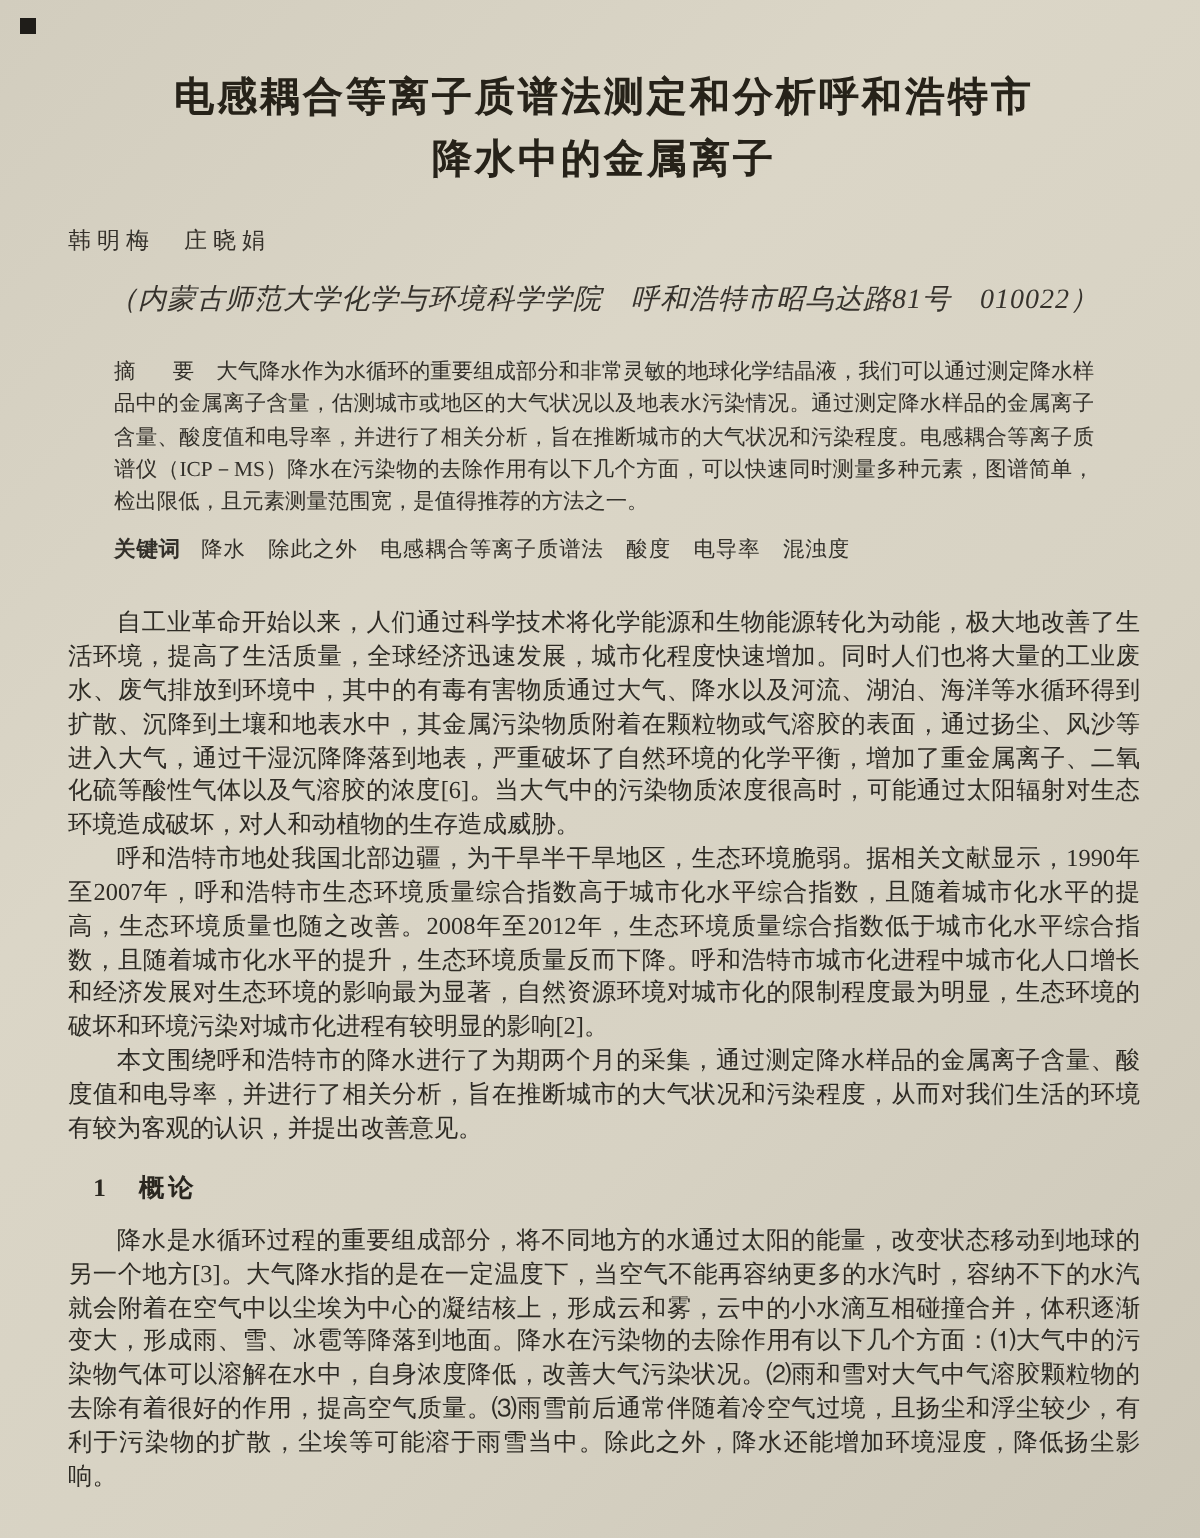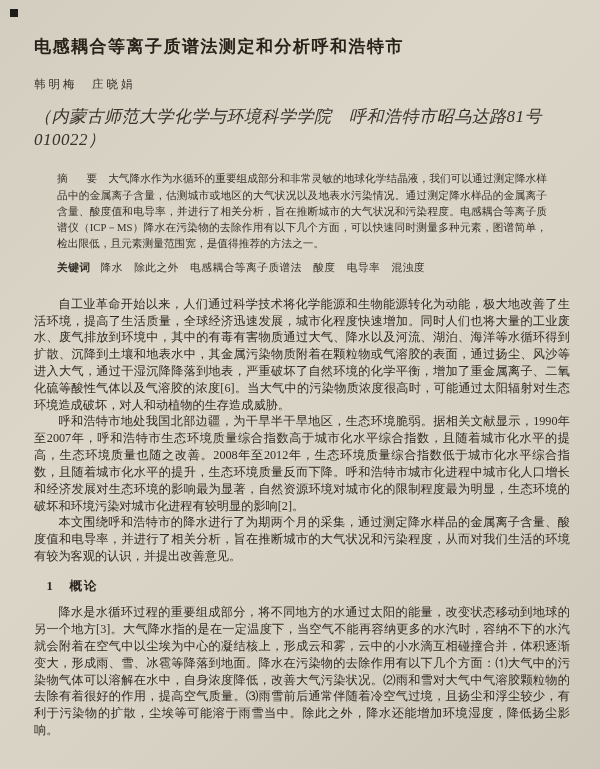--- a/index.html
+++ b/index.html
@@ -15,30 +15,30 @@
     background: linear-gradient(135deg, #d2cdbe 0%, #dbd6c7 35%, #d7d2c3 65%, #ccc7b8 100%);
     color: #2e2a24;
   }
   .scan-mark {
     position: absolute; left: 10px; top: 9px;
     width: 8px; height: 8px; background: #1f1d19;
   }
   .content { padding: 26px 30px 0 34px; }
 
   .title {
-    text-align: left; font-weight: bold;
-    font-size: 17px; line-height: 1.55;
+    text-align: center; font-weight: bold;
+    font-size: 20px; line-height: 1.55;
     letter-spacing: 1.5px; margin-top: 8px; color: #262219;
   }
   .authors {
     text-align: left; font-size: 11.5px;
     margin-top: 17px; letter-spacing: 3px; color: #34302a;
   }
   .affiliation {
-    font-size: 17px; font-style: italic;
+    text-align: center; font-size: 14px; font-style: italic;
     margin-top: 13px; letter-spacing: 0.5px; color: #36322c;
   }
 
   .abstract {
     margin: 19px 23px 0 23px;
     font-size: 10.7px; line-height: 1.52;
     text-align: justify; color: #33302a;
   }
   .abstract .label { font-weight: normal; letter-spacing: 4px; margin-right: 7px; }
 
@@ -64,20 +64,21 @@
 </head>
 <body>
 
 <div class="page">
   <div class="scan-mark"></div>
 
   <div class="content">
 
     <div class="title">
       <div>电感耦合等离子质谱法测定和分析呼和浩特市</div>
+      <div>降水中的金属离子</div>
     </div>
 
     <div class="authors">韩明梅　庄晓娟</div>
 
     <div class="affiliation">（内蒙古师范大学化学与环境科学学院　呼和浩特市昭乌达路81号　010022）</div>
 
     <div class="abstract">
       <span class="label">摘　要</span><span>大气降水作为水循环的重要组成部分和非常灵敏的地球化学结晶液，我们可以通过测定降水样品中的金属离子含量，估测城市或地区的大气状况以及地表水污染情况。通过测定降水样品的金属离子含量、酸度值和电导率，并进行了相关分析，旨在推断城市的大气状况和污染程度。电感耦合等离子质谱仪（ICP－MS）降水在污染物的去除作用有以下几个方面，可以快速同时测量多种元素，图谱简单，检出限低，且元素测量范围宽，是值得推荐的方法之一。</span>
     </div>
 

